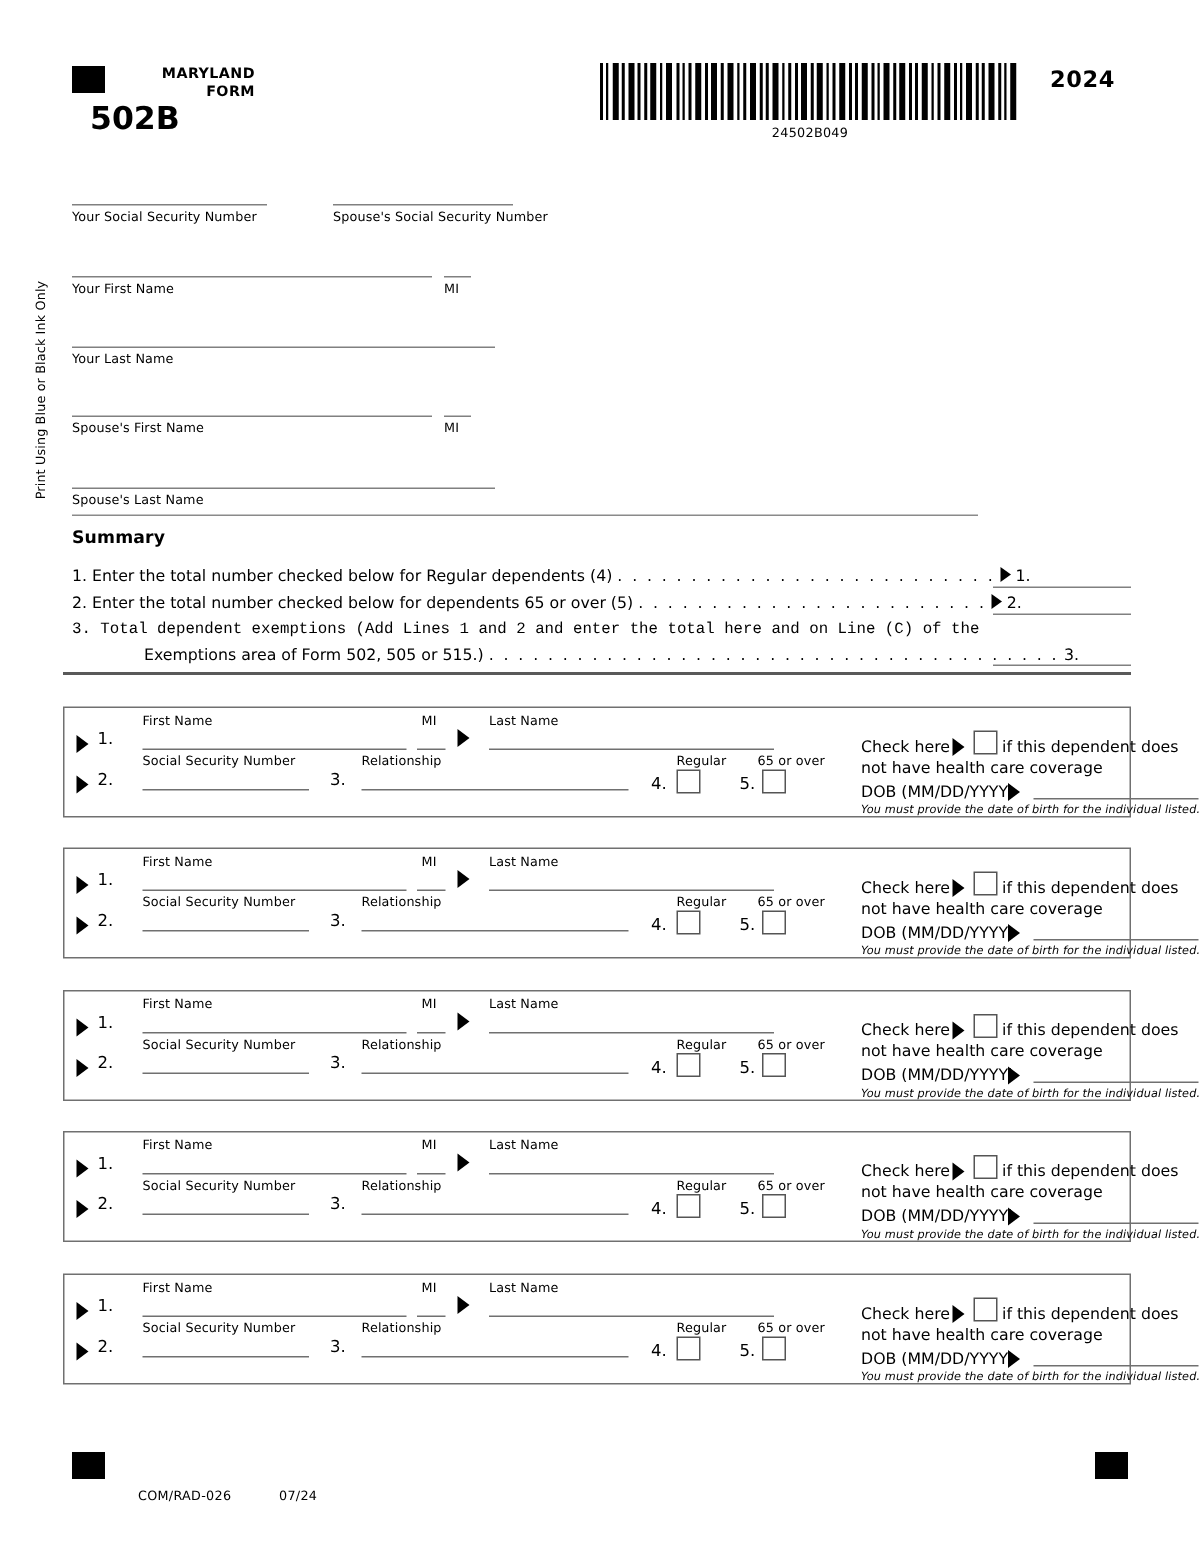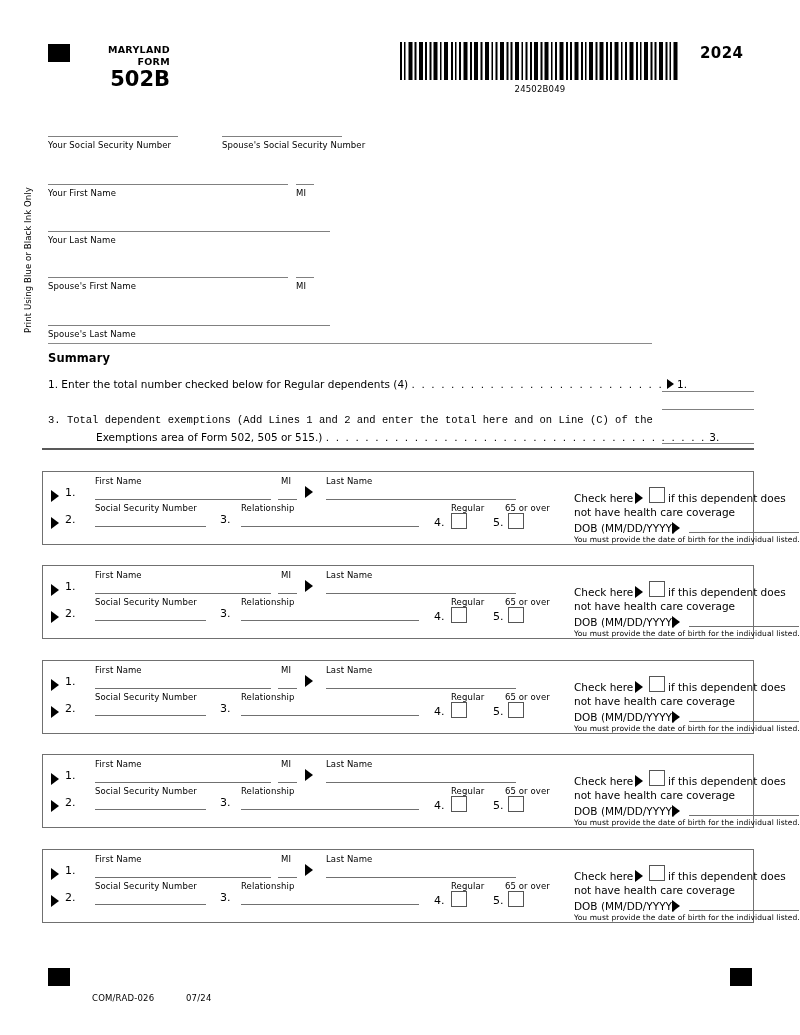--- a/index.html
+++ b/index.html
@@ -44,21 +44,21 @@
     font-weight: bold;
     font-size: 9.5px;
     letter-spacing: 0.3px;
     line-height: 12px;
   }
   .hdr-form-num {
     position: absolute;
     left: 60px;
     top: 68px;
     width: 110px;
-    text-align: right;
+    text-align: left;
     font-weight: bold;
     font-size: 21px;
     letter-spacing: 0px;
     line-height: 22px;
   }
   .hdr-title-box {
     position: absolute;
     left: 190px;
     top: 40px;
     width: 186px;
@@ -256,20 +256,21 @@
     background: #fff;
   }
   .dep-block .big {
     position: absolute;
     font-size: 10.5px;
     white-space: nowrap;
   }
   .dep-block .ital {
     position: absolute;
     font-size: 7.5px;
+    font-style: italic;
     white-space: nowrap;
     letter-spacing: 0.1px;
   }
 
   
   .p-tri1   { left: 8px;  top: 18px; }
   .p-n1     { left: 22px; top: 14px; }
   .p-first  { left: 52px; top: 4px; }
   .p-firstln{ left: 52px; top: 27px; width: 176px; }
   .p-mi     { left: 238px; top: 4px; }
@@ -437,20 +438,26 @@
   <div class="summary-head">Summary</div>
 
   <div class="sum-line sum-1">
     <span>1. Enter the total number checked below for Regular dependents (4)</span>
     <span class="sum-dots">. . . . . . . . . . . . . . . . . . . . . . . . . .</span>
     <span class="tri"></span>
     <span>1.</span>
   </div>
   <div class="sum-ans-rule ans-1"></div>
 
+  <div class="sum-line sum-2">
+    <span>2. Enter the total number checked below for dependents 65 or over (5)</span>
+    <span class="sum-dots">. . . . . . . . . . . . . . . . . . . . . . . .</span>
+    <span class="tri"></span>
+    <span>2.</span>
+  </div>
   <div class="sum-ans-rule ans-2"></div>
 
   <div class="sum-line sum-3a">3. Total dependent exemptions (Add Lines 1 and 2 and enter the total here and on Line (C) of the</div>
   <div class="sum-line sum-3b">
     <span>Exemptions area of Form 502, 505 or 515.)</span>
     <span class="sum-dots">. . . . . . . . . . . . . . . . . . . . . . . . . . . . . . . . . . . . . . .</span>
     <span>3.</span>
   </div>
   <div class="sum-ans-rule ans-3"></div>
 

